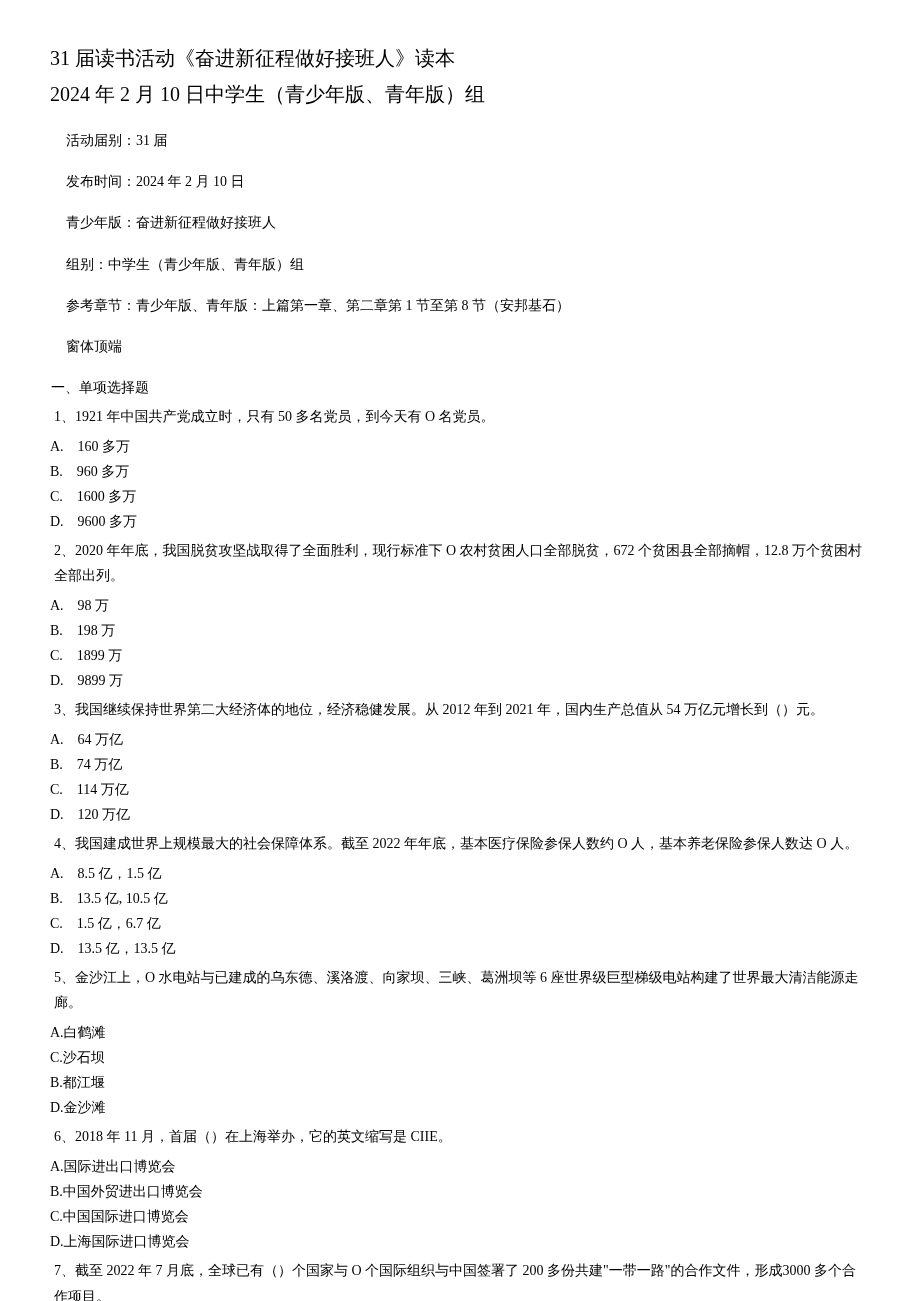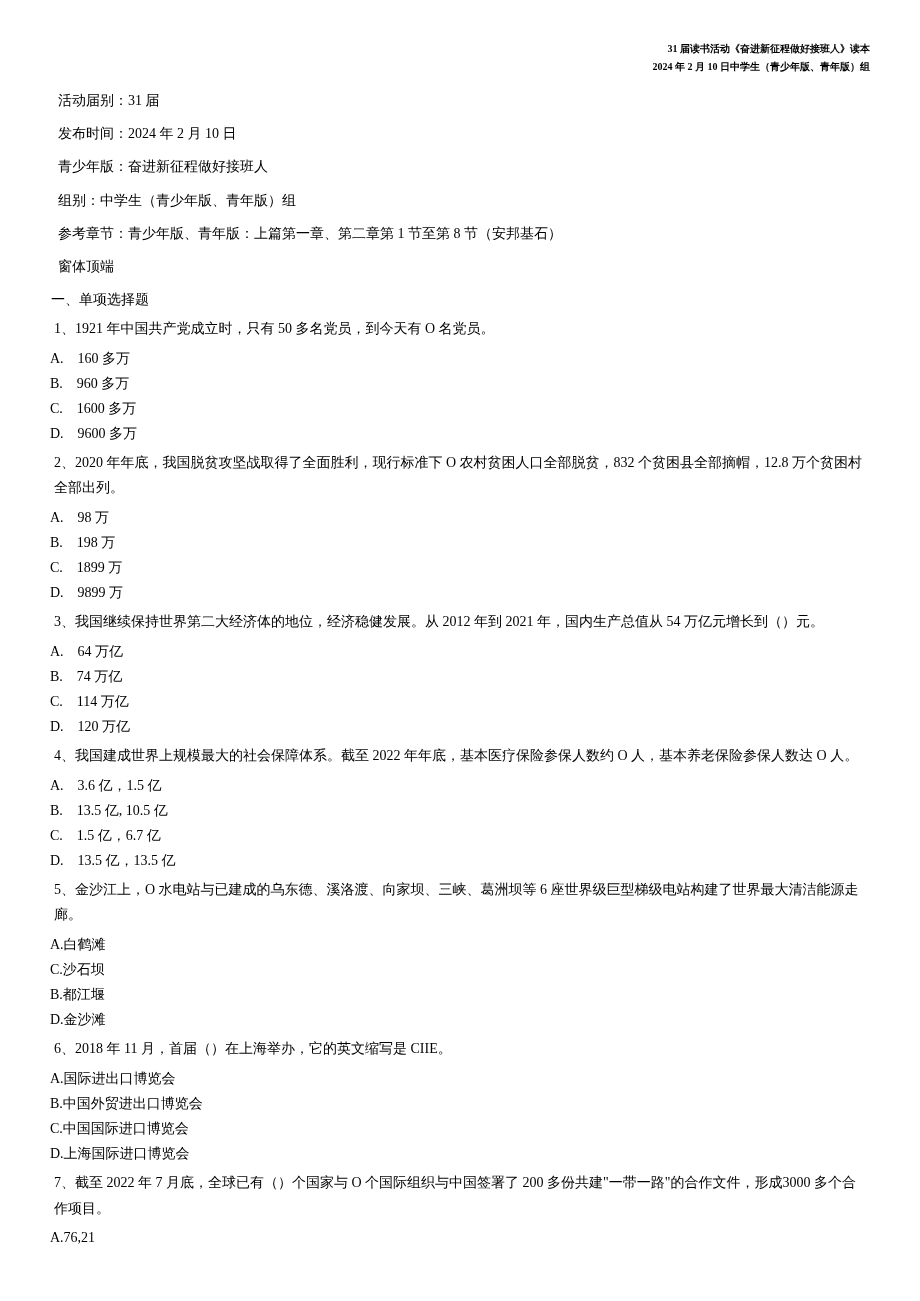--- a/index.html
+++ b/index.html
@@ -6,30 +6,30 @@
       font-family: "SimSun", "宋体", serif;
       font-size: 14px;
       line-height: 1.8;
       color: #000;
       background: #fff;
       margin: 0;
       padding: 40px 50px;
       width: 820px;
     }
     .title-block {
-      text-align: right;
-      font-weight: bold;
-      font-size: 10px;
+      text-align: left;
+      font-weight: normal;
+      font-size: 20px;
       margin-bottom: 12px;
     }
     .title-line {
       display: block;
     }
     .meta-line {
-      margin: 8px;
+      margin: 16px;
     }
     .section-header {
       margin: 1px;
     }
     .question {
       margin: 4px;
     }
     .option {
       margin: 0;
     }
@@ -55,38 +55,38 @@
 
 <div>
   <p class="question">1、1921 年中国共产党成立时，只有 50 多名党员，到今天有 O 名党员。</p>
   <p class="option">A.　160 多万</p>
   <p class="option">B.　960 多万</p>
   <p class="option">C.　1600 多万</p>
   <p class="option">D.　9600 多万</p>
 </div>
 
 <div>
-  <p class="question">2、2020 年年底，我国脱贫攻坚战取得了全面胜利，现行标准下 O 农村贫困人口全部脱贫，832 个贫困县全部摘帽，12.8 万个贫困村全部出列。</p>
+  <p class="question">2、2020 年年底，我国脱贫攻坚战取得了全面胜利，现行标准下 O 农村贫困人口全部脱贫，672 个贫困县全部摘帽，12.8 万个贫困村全部出列。</p>
   <p class="option">A.　98 万</p>
   <p class="option">B.　198 万</p>
   <p class="option">C.　1899 万</p>
   <p class="option">D.　9899 万</p>
 </div>
 
 <div>
   <p class="question">3、我国继续保持世界第二大经济体的地位，经济稳健发展。从 2012 年到 2021 年，国内生产总值从 54 万亿元增长到（）元。</p>
   <p class="option">A.　64 万亿</p>
   <p class="option">B.　74 万亿</p>
   <p class="option">C.　114 万亿</p>
   <p class="option">D.　120 万亿</p>
 </div>
 
 <div>
   <p class="question">4、我国建成世界上规模最大的社会保障体系。截至 2022 年年底，基本医疗保险参保人数约 O 人，基本养老保险参保人数达 O 人。</p>
-  <p class="option">A.　3.6 亿，1.5 亿</p>
+  <p class="option">A.　8.5 亿，1.5 亿</p>
   <p class="option">B.　13.5 亿, 10.5 亿</p>
   <p class="option">C.　1.5 亿，6.7 亿</p>
   <p class="option">D.　13.5 亿，13.5 亿</p>
 </div>
 
 <div>
   <p class="question">5、金沙江上，O 水电站与已建成的乌东德、溪洛渡、向家坝、三峡、葛洲坝等 6 座世界级巨型梯级电站构建了世界最大清洁能源走廊。</p>
   <p class="option">A.白鹤滩</p>
   <p class="option">C.沙石坝</p>
   <p class="option">B.都江堰</p>

